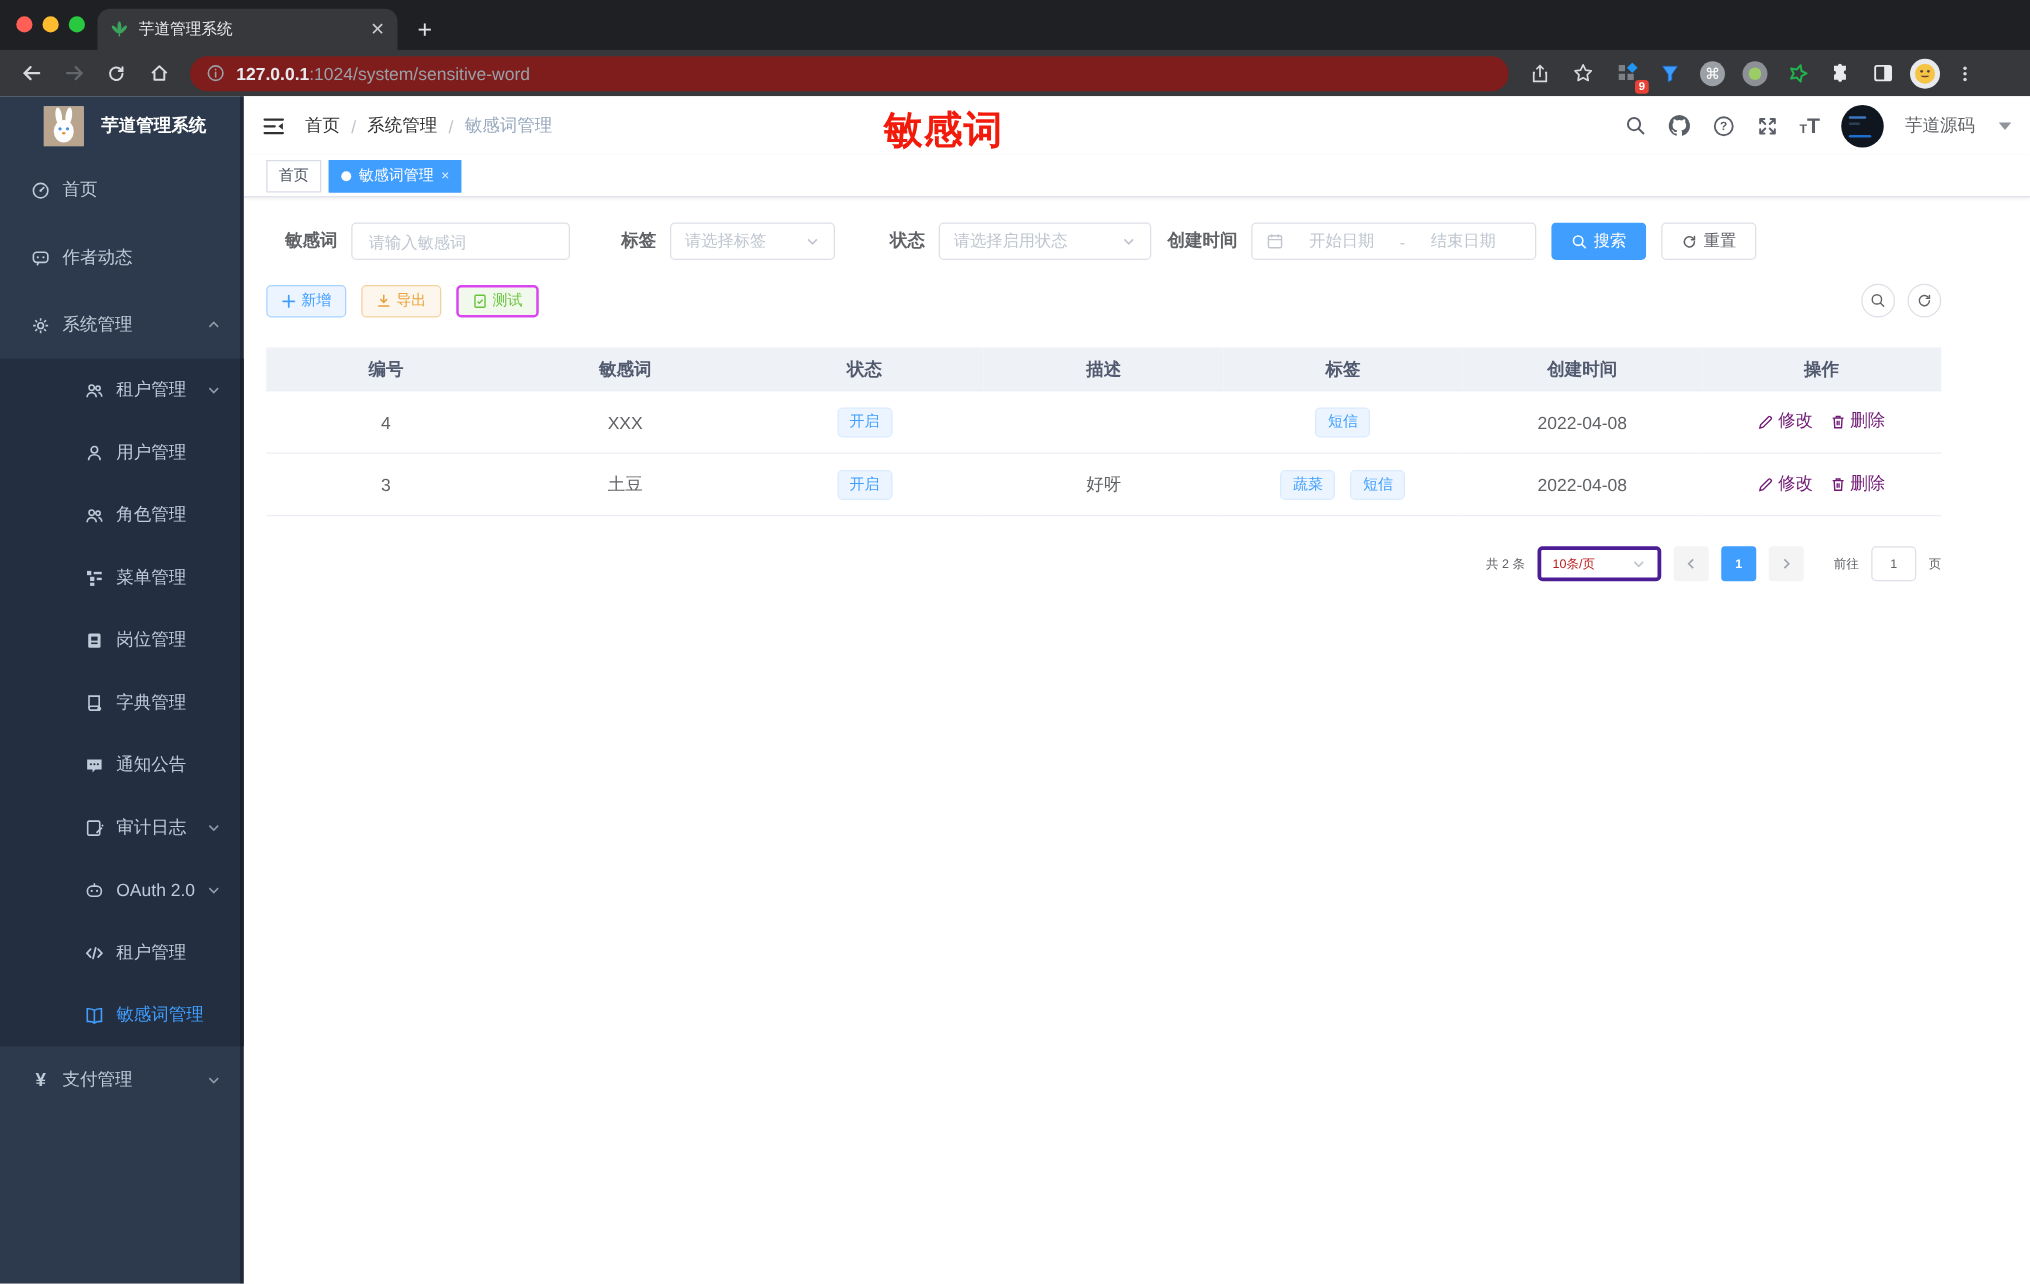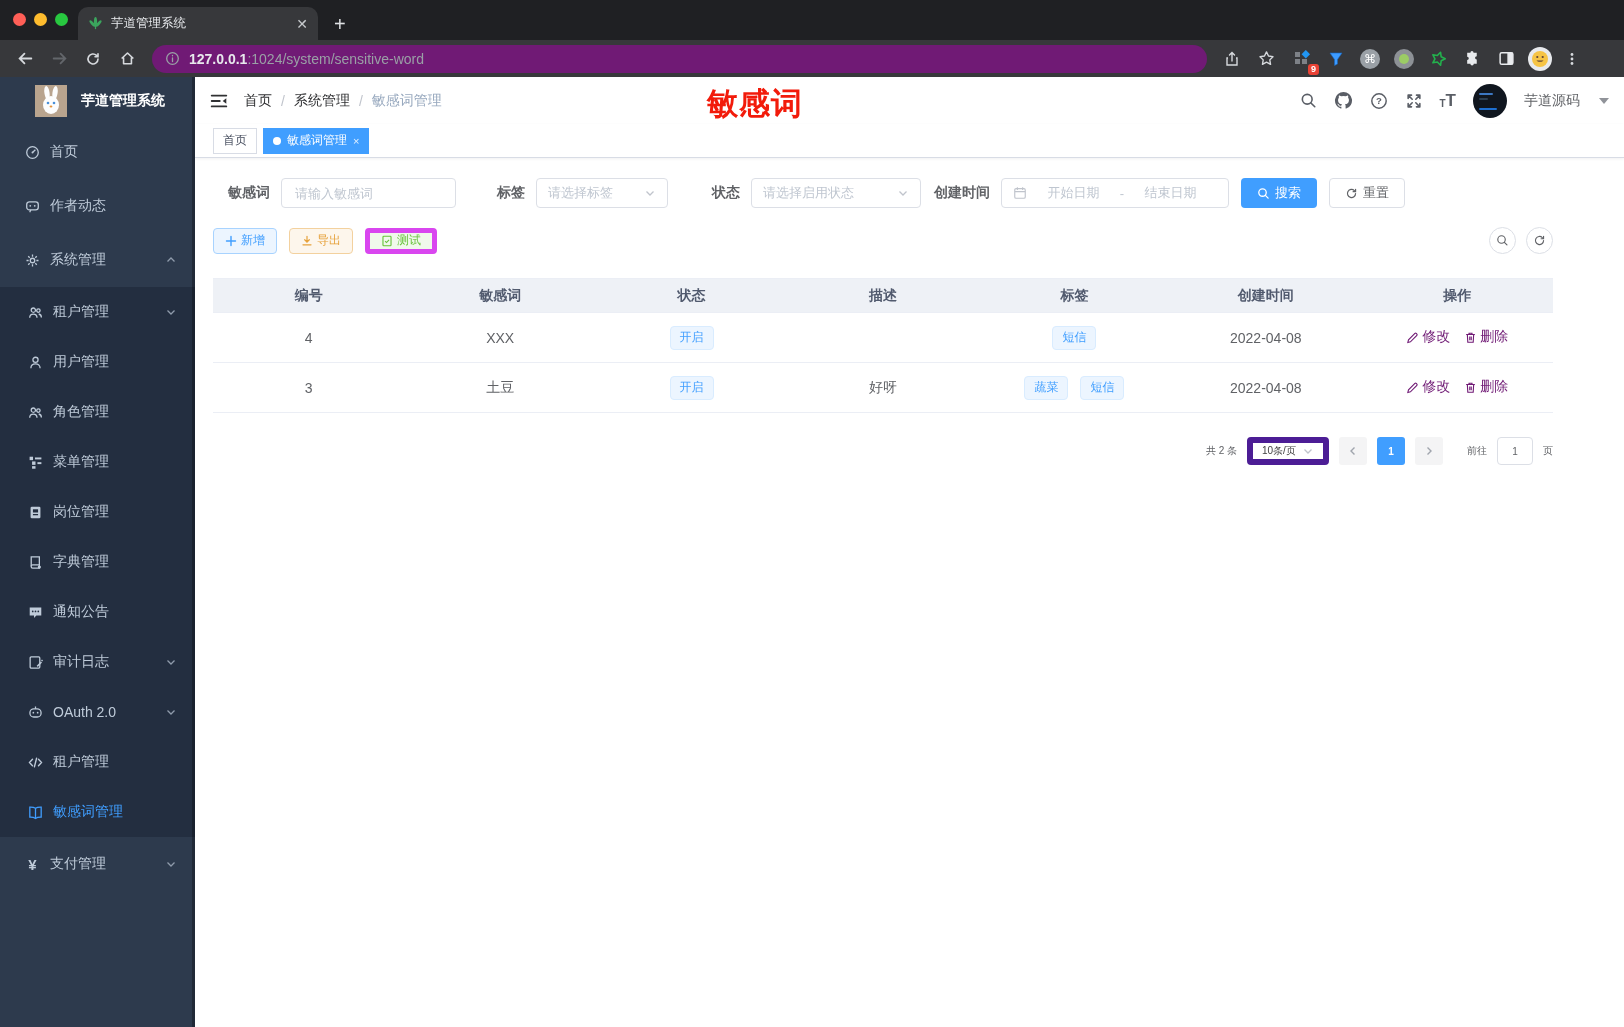--- a/index.html
+++ b/index.html
@@ -10,21 +10,21 @@
   .tabstrip{height:40px;background:#1f2023;display:flex;align-items:flex-end;position:relative}
   .lights{position:absolute;left:13px;top:13px;display:flex;gap:8px}
   .light{width:13px;height:13px;border-radius:50%}
   .tab{margin-left:78px;width:240px;height:33px;background:#37383b;border-radius:10px 10px 0 0;
     display:flex;align-items:center;padding:0 10px;color:#e8eaed;font-size:12.5px;gap:8px}
   .tab-title{flex:1;white-space:nowrap;overflow:hidden}
   .tab-close{color:#c7cacd;font-size:14px;cursor:pointer}
   .newtab{color:#dfe1e4;font-size:20px;margin:0 0 6px 16px;line-height:1}
   .btoolbar{height:37px;background:#37383b;display:flex;align-items:center;padding:0 10px;gap:4px}
   .bicon{width:30px;height:28px;display:flex;align-items:center;justify-content:center;color:#d6d9dd}
-  .url-pill{width:1055px;height:28px;background:#701a75;border-radius:14px;display:flex;align-items:center;
+  .url-pill{width:1055px;height:28px;background:#7f1d1d;border-radius:14px;display:flex;align-items:center;
     padding:0 13px;margin:0 6px;color:#e8eaed;font-size:14px;gap:9px}
   .url-rest{color:#9aa0a6}
   .ext{width:26px;height:26px;display:flex;align-items:center;justify-content:center;position:relative;margin-left:4px}
   .badge{position:absolute;right:-4px;bottom:-3px;background:#e94235;color:#fff;font-size:9px;
     border-radius:3px;padding:1px 3px;line-height:1;font-weight:700}
   .cmd-circle{width:20px;height:20px;border-radius:50%;background:#9aa0a6;color:#fff;display:flex;
     align-items:center;justify-content:center;font-size:12px}
   .greendot{width:20px;height:20px;border-radius:50%;background:#8d9196;display:flex;align-items:center;justify-content:center}
   .greendot i{width:10px;height:10px;border-radius:50%;background:#9ccc65;display:block}
   .profile-chip{width:24px;height:24px;border-radius:50%;background:#e8eaed;display:flex;align-items:center;justify-content:center}
@@ -33,21 +33,21 @@
   .app{display:flex;height:950px}
   .sidebar{width:195px;background:#2d3a4d;color:#bfcbd9;font-size:14px;flex:none;position:relative}
   .sidebar::after{content:"";position:absolute;top:0;right:0;width:3px;height:100%;background:rgba(0,0,0,.28)}
   .logo-row{height:48px;display:flex;align-items:center;padding-left:35px;gap:14px}
   .logo-img{width:32px;height:32px;background:#cfc5bb;flex:none;display:flex;align-items:center;justify-content:center;overflow:hidden}
   .logo-title{color:#fff;font-weight:700;font-size:14px}
   .mi{height:54px;display:flex;align-items:center;padding:0 18px 0 25px;cursor:pointer}
   .mi .lbl{margin-left:10px}
   .mi .chev{margin-left:auto;color:#8f9bab}
   .submenu{background:#232e40}
-  .submenu .mi{height:50px;padding-left:28px}
+  .submenu .mi{height:50px;padding-left:68px}
   .mi.active{color:#409eff}
   .ic{flex:none;display:inline-flex}
 
   .main{flex:1;display:flex;flex-direction:column;background:#fff;min-width:0}
   .navbar{height:47px;display:flex;align-items:center;padding:0 15px;position:relative}
   .fold{color:#303133;margin-right:16px;display:flex}
   .crumb{display:flex;align-items:center;font-size:14px;color:#303133;gap:9px}
   .crumb .sep{color:#c0c4cc}
   .crumb .cur{color:#97a8be}
   .annotation{position:absolute;left:512px;top:6px;color:#f21b0b;font-size:31px;font-weight:700;letter-spacing:1px}
@@ -82,38 +82,38 @@
   .range{gap:0}.range .ph{flex:1;text-align:center}.range .dash{color:#bfc6d0}
   .btn{height:30px;border-radius:4px;display:inline-flex;align-items:center;gap:5px;font-size:13px;
     padding:0 15px;cursor:pointer;border:1px solid transparent;white-space:nowrap}
   .btn-primary{background:#409eff;color:#fff}
   .btn-plain{background:#fff;border-color:#dcdfe6;color:#606266}
 
   .tb-row{display:flex;align-items:center;gap:12px;margin-bottom:24px}
   .btn-sm{height:26px;font-size:12px;padding:0 11px;border-radius:4px;display:inline-flex;align-items:center;gap:4px;cursor:pointer}
   .b-add{background:#ecf5ff;border:1px solid #a8d3ff;color:#409eff}
   .b-exp{background:#fdf6ec;border:1px solid #f3d19e;color:#e6a23c}
-  .b-test{background:#f0f9eb;border:5px solid #d946ef;color:#67c23a}
+  .b-test{background:#f0f9eb;border:2px solid #d946ef;color:#67c23a}
   .circle-btns{margin-left:auto;display:flex;gap:10px}
   .cbtn{width:27px;height:27px;border-radius:50%;border:1px solid #dcdfe6;background:#fff;color:#606266;
     display:flex;align-items:center;justify-content:center;cursor:pointer}
 
   table{width:100%;border-collapse:collapse;table-layout:fixed;font-size:14px;color:#606266}
   th{height:34px;background:#eef1f6;color:#515a6e;font-weight:600;text-align:center;font-size:14px}
   td{height:50px;text-align:center;border-bottom:1px solid #ebeef5}
   tr.hdr th{border-bottom:1px solid #ebeef5;border-top:1px solid #ebeef5}
   .etag{display:inline-flex;height:24px;align-items:center;padding:0 9px;background:#ecf5ff;
     border:1px solid #d9ecff;border-radius:4px;color:#409eff;font-size:12px}
   .etag+.etag{margin-left:12px}
   .oplink{color:#701a75;display:inline-flex;align-items:center;gap:3px;cursor:pointer;font-size:14px}
   .oplink+.oplink{margin-left:10px}
 
   .pager{display:flex;justify-content:flex-end;align-items:center;margin-top:24px;font-size:10px;color:#606266;gap:10px}
-  .pg-sel{width:82px;height:28px;border:6px solid #4c1d95;border-radius:4px;display:flex;align-items:center;
-    justify-content:space-between;padding:0 9px;color:#404040}
+  .pg-sel{width:99px;height:28px;border:3px solid #4c1d95;border-radius:4px;display:flex;align-items:center;
+    justify-content:space-between;padding:0 9px;color:#b91c1c}
   .pg-btn{width:28px;height:28px;border-radius:3px;background:#f4f4f5;color:#a0a5ad;display:flex;
     align-items:center;justify-content:center;cursor:pointer}
   .pg-cur{width:28px;height:28px;border-radius:3px;background:#409eff;color:#fff;display:flex;
     align-items:center;justify-content:center;font-weight:600}
   .pg-goto{width:36px;height:28px;border:1px solid #dcdfe6;border-radius:4px;text-align:center;font:inherit;color:#606266;outline:none}
   svg{display:block}
 </style>
 </head>
 <body>
 

